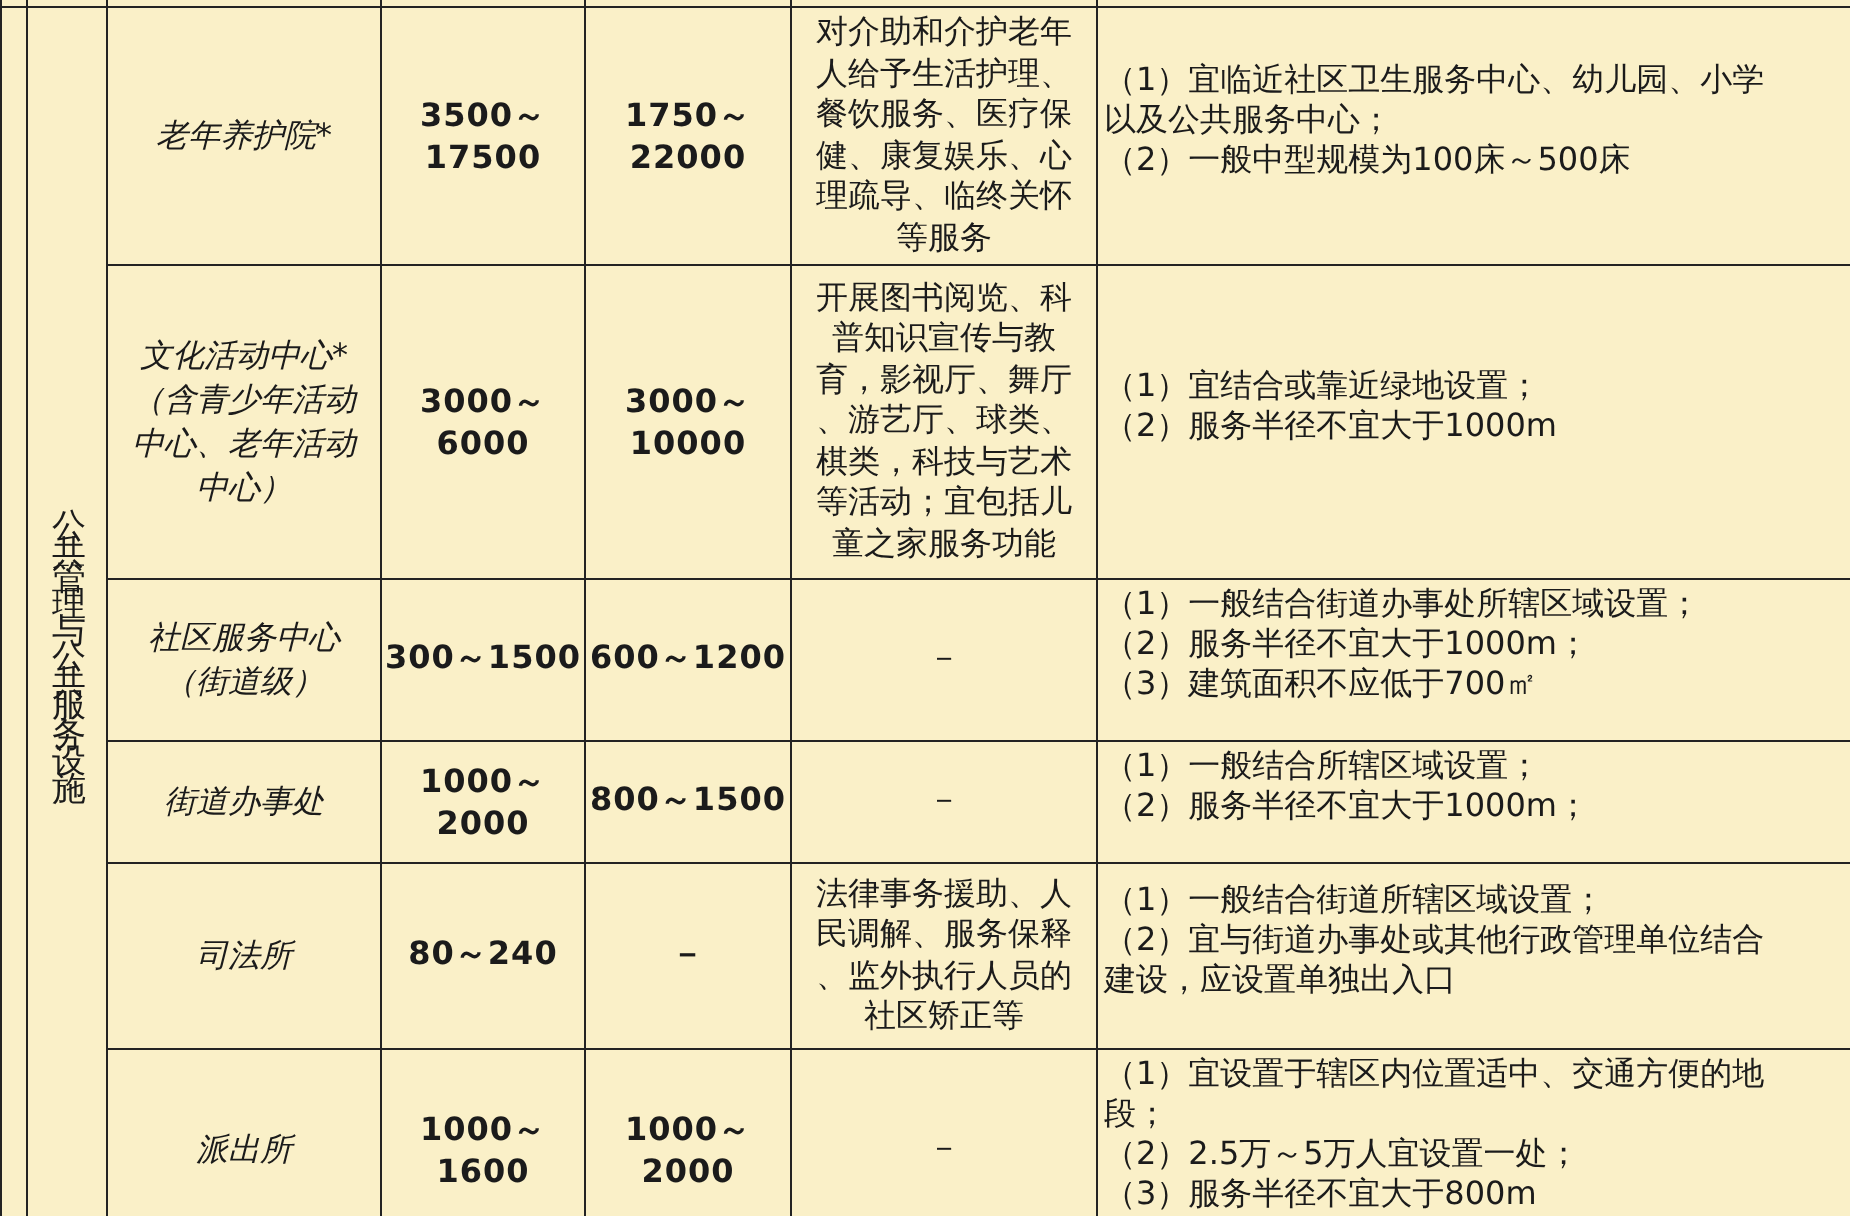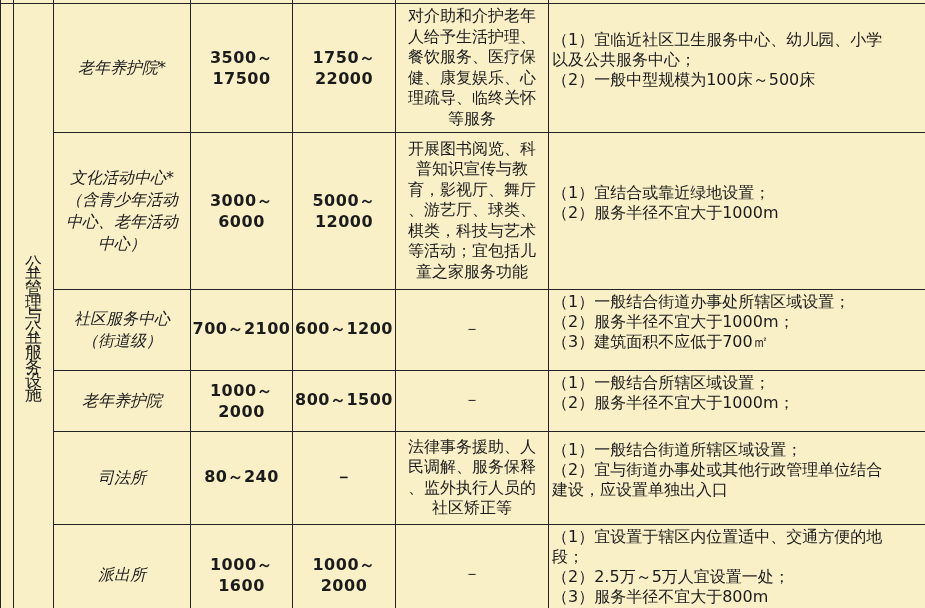--- a/index.html
+++ b/index.html
@@ -90,45 +90,45 @@
 以及公共服务中心；
 （2）一般中型规模为100床～500床</td>
   </tr>
 
   <tr style="height:157px">
     <td class="name-cell">文化活动中心*
 （含青少年活动
 中心、老年活动
 中心）</td>
     <td class="num-cell">3000～6000</td>
-    <td class="num-cell">5000～12000</td>
+    <td class="num-cell">3000～10000</td>
     <td class="desc-cell">开展图书阅览、科
 普知识宣传与教
 育，影视厅、舞厅
 、游艺厅、球类、
 棋类，科技与艺术
 等活动；宜包括儿
 童之家服务功能</td>
     <td class="notes-cell last">（1）宜结合或靠近绿地设置；
 （2）服务半径不宜大于1000m</td>
   </tr>
 
   <tr style="height:58px">
     <td class="name-cell">社区服务中心
 （街道级）</td>
-    <td class="num-cell">700～2100</td>
+    <td class="num-cell">300～1500</td>
     <td class="num-cell">600～1200</td>
     <td class="desc-cell">－</td>
     <td class="notes-cell last">（1）一般结合街道办事处所辖区域设置；
 （2）服务半径不宜大于1000m；
 （3）建筑面积不应低于700㎡</td>
   </tr>
 
   <tr style="height:52px">
-    <td class="name-cell">老年养护院</td>
+    <td class="name-cell">街道办事处</td>
     <td class="num-cell">1000～2000</td>
     <td class="num-cell">800～1500</td>
     <td class="desc-cell">－</td>
     <td class="notes-cell last">（1）一般结合所辖区域设置；
 （2）服务半径不宜大于1000m；</td>
   </tr>
 
   <tr style="height:93px">
     <td class="name-cell">司法所</td>
     <td class="num-cell">80～240</td>

